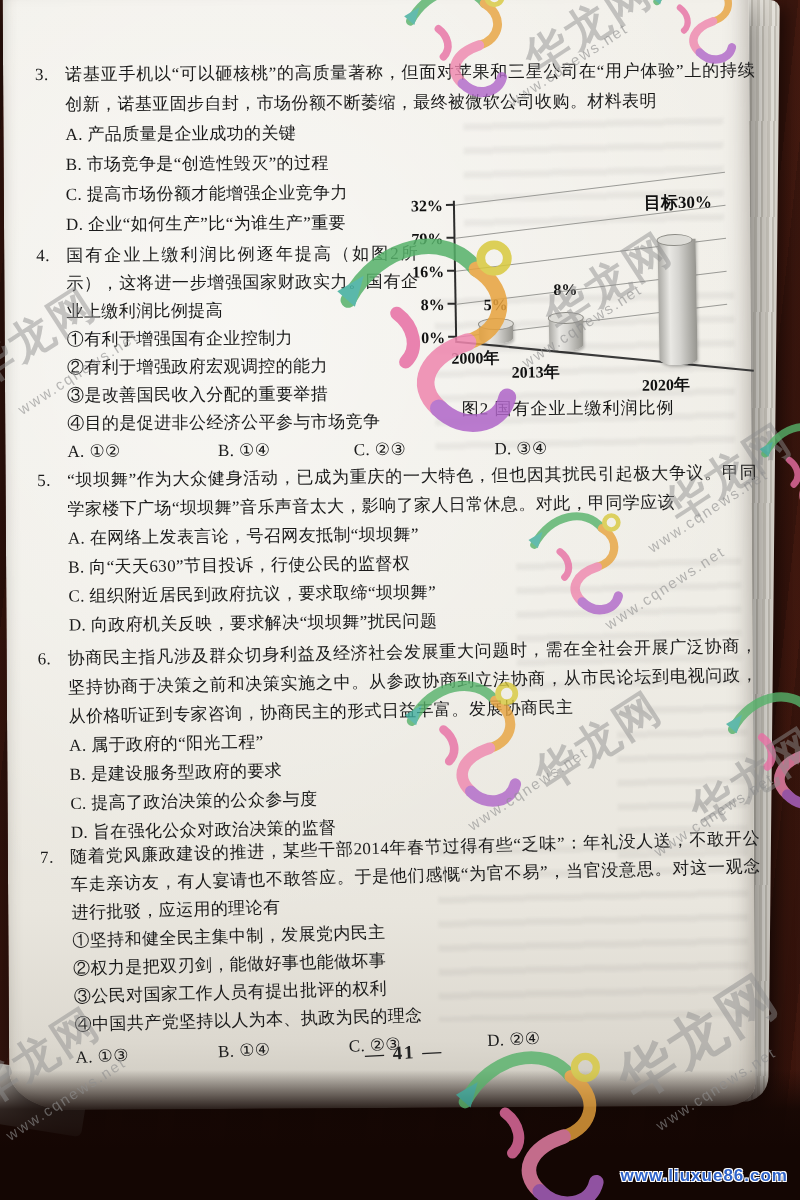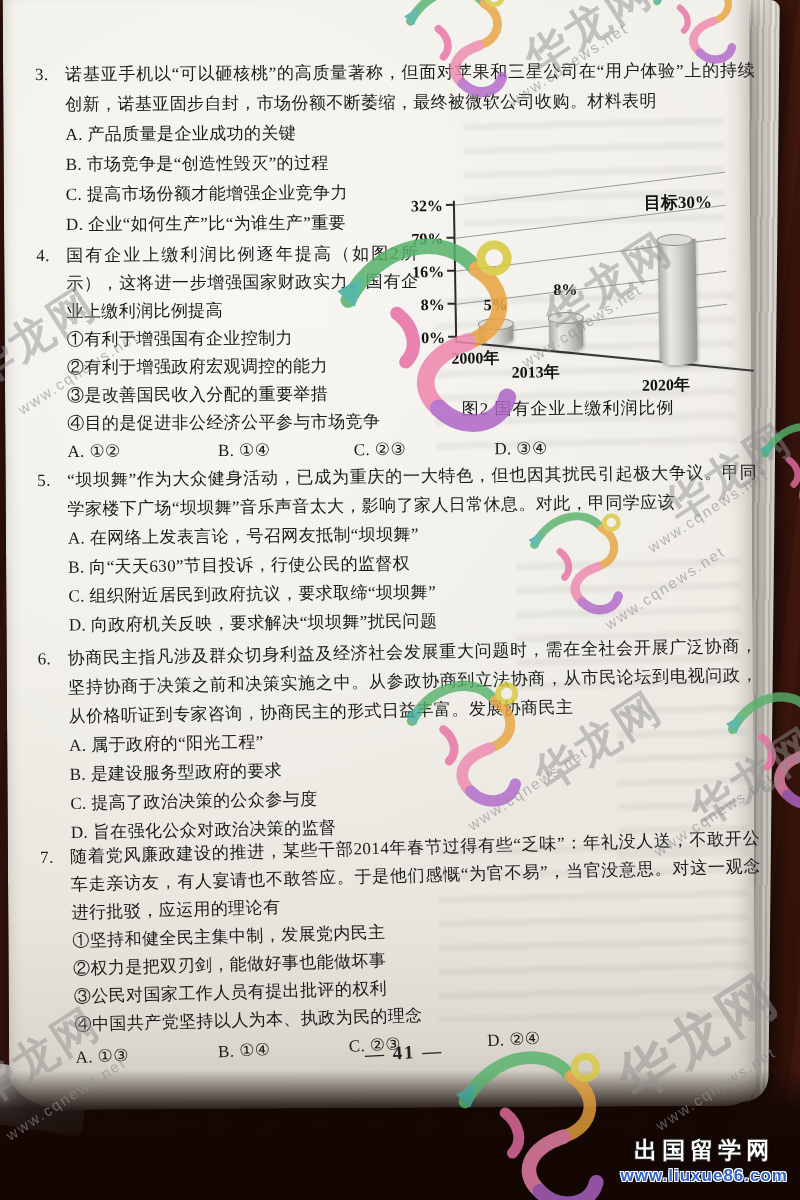--- a/index.html
+++ b/index.html
@@ -264,15 +264,14 @@
     </svg>
 </div>
 <div class="wm" style="left:-34px;top:1018px">
   <div class="wm-name" style="left:0;top:10px">华龙网</div>
   <div class="wm-url" style="left:30px;top:72px">www.cqnews.net</div>
 </div>
 
 <div class="desk-bottom"></div>
 
 <div class="footer-badge">
-  <div class="nm">出国留学网</div>
   <div class="ur">www.liuxue86.com</div>
 </div>
 
 </body></html>

